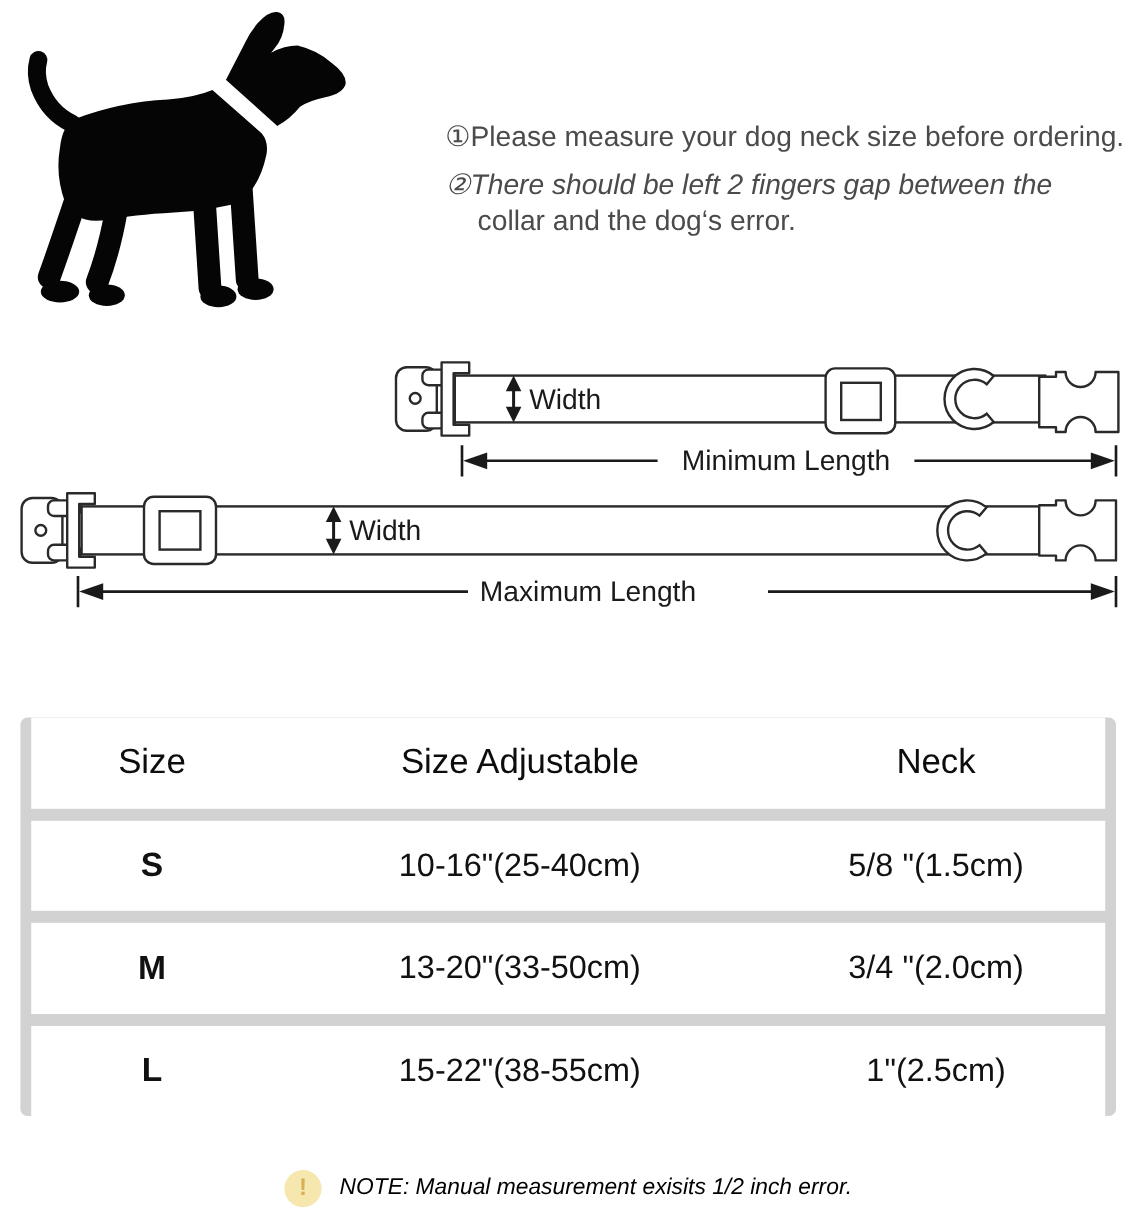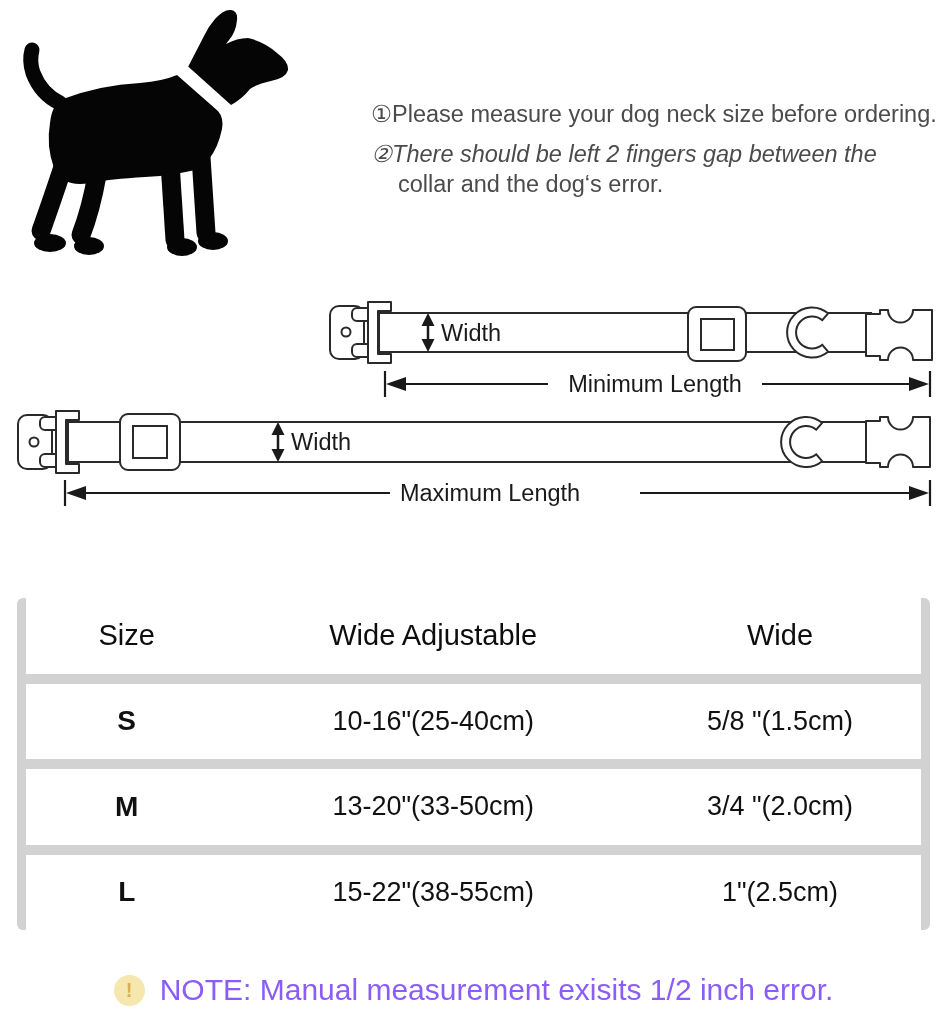--- a/index.html
+++ b/index.html
@@ -36,21 +36,21 @@
   
   .note{
     position:absolute;left:0;top:968px;width:947px;height:44px;
     display:flex;align-items:center;justify-content:center;gap:15px;
   }
   .note-icon{
     width:31px;height:31px;border-radius:50%;background:#f6e7ae;
     color:#d9af56;font-weight:bold;font-size:20px;
     display:flex;align-items:center;justify-content:center;flex:0 0 auto;
   }
-  .note-text{font-size:30px;color:#8b5cf6;white-space:nowrap;}
+  .note-text{font-size:19px;color:#000000;white-space:nowrap;font-style:italic;}
 </style>
 </head>
 <body>
 
 <div class="dog-wrap">
   <svg width="310" height="282" viewBox="0 0 310 282">
     <g fill="#050505" stroke="none">
 
       <path d="M55,98 Q36,89 28,68 Q24,56 27,45" fill="none" stroke="#050505" stroke-width="15" stroke-linecap="round"></path>
 
@@ -155,22 +155,22 @@
         <polygon class="dimfill" points="929,493 909,486 909,500"></polygon>
       </g>
       <text x="490" y="501" font-size="23.5" text-anchor="middle">Maximum Length</text>
     </g>
   </svg>
 </div>
 
 <div class="size-table">
   <div class="trow thead">
     <div>Size</div>
-    <div>Wide Adjustable</div>
-    <div>Wide</div>
+    <div>Size Adjustable</div>
+    <div>Neck</div>
   </div>
   <div class="trow">
     <div class="size-cell">S</div>
     <div>10-16"(25-40cm)</div>
     <div>5/8 "(1.5cm)</div>
   </div>
   <div class="trow">
     <div class="size-cell">M</div>
     <div>13-20"(33-50cm)</div>
     <div>3/4 "(2.0cm)</div>

